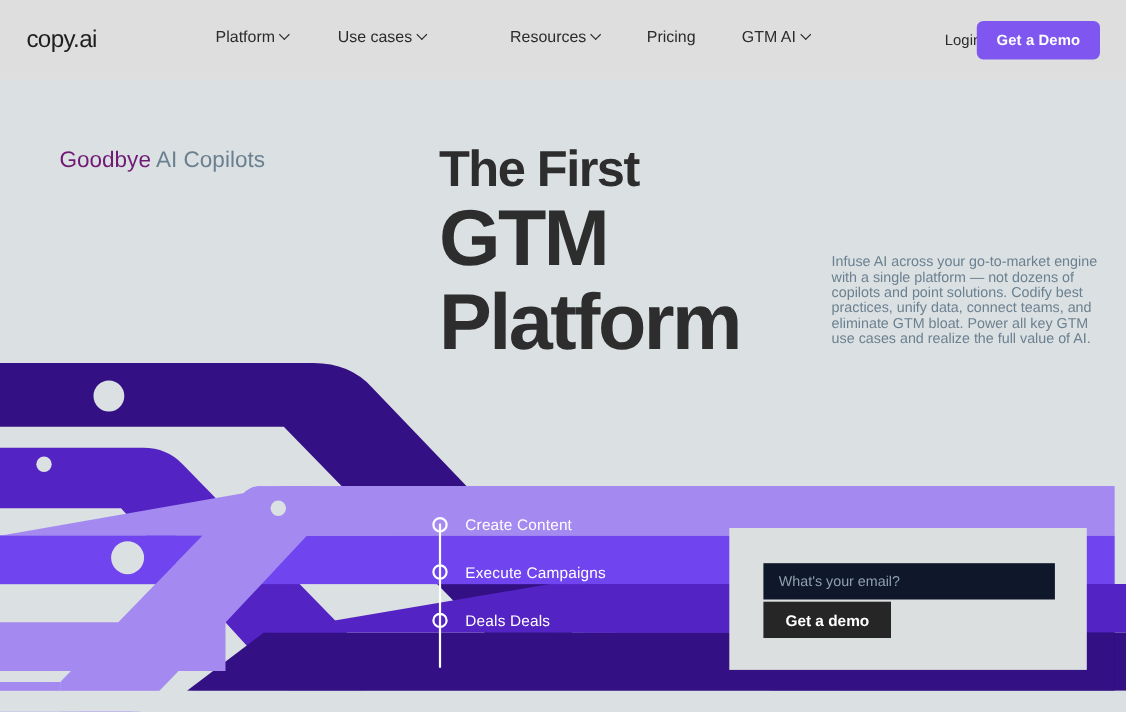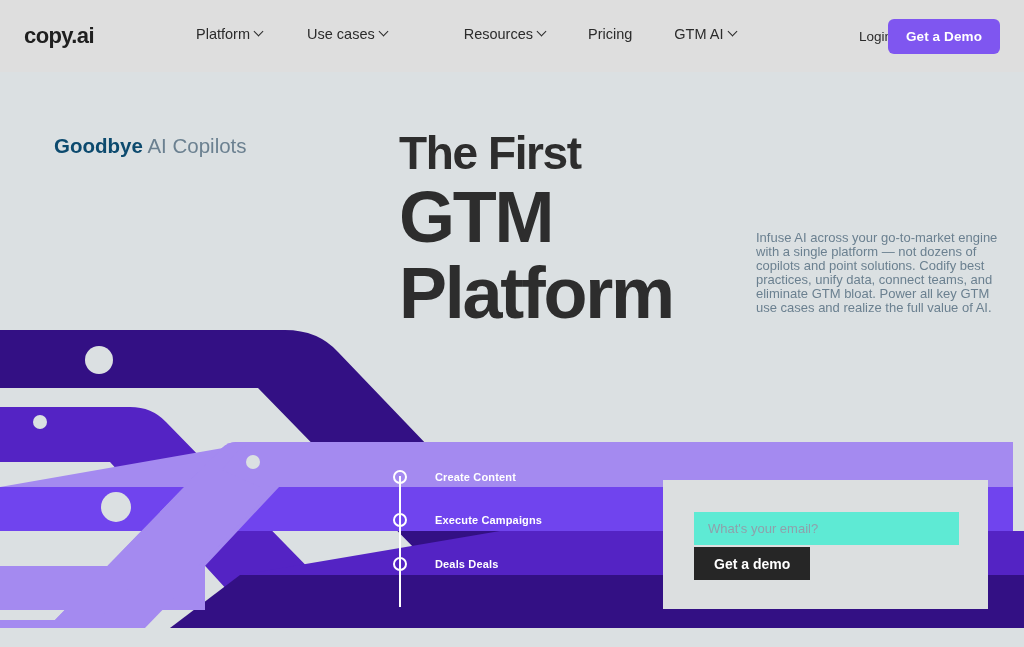--- a/index.html
+++ b/index.html
@@ -26,21 +26,21 @@
     left: 0; top: 0;
     width: 1024px; height: 72px;
     background: #dedede;
     z-index: 40;
   }
 
   #logo {
     position: absolute;
     left: 24px; top: 23px;
     font-size: 22px;
-    font-weight: 700;
+    font-weight: 400;
     letter-spacing: -0.6px;
     color: #1f1f1f;
   }
 
   #nav {
     position: absolute;
     left: 196px; top: 26px;
     display: flex;
     align-items: center;
     gap: 0px;
@@ -104,21 +104,21 @@
     position: absolute;
     left: 54px; top: 130px;
     z-index: 30;
   }
   .tag-line {
     font-size: 20.5px;
     color: #6b8090;
     line-height: 32px;
     white-space: nowrap;
   }
-  .tag-strong { font-weight: 700; color: #0c4a6e; }
+  .tag-strong { font-weight: 400; color: #701a75; }
 
   
   #headline {
     position: absolute;
     left: 399px; top: 128px;
     z-index: 30;
   }
   .h-small {
     font-size: 46px;
     font-weight: 700;
@@ -170,23 +170,23 @@
   }
   .step-dot {
     width: 14px; height: 14px;
     border-radius: 50%;
     border: 2.4px solid #ffffff;
     background: transparent;
     flex: 0 0 auto;
     z-index: 2;
   }
   .step-label {
-    margin-left: 28px;
-    font-size: 11px;
-    font-weight: 700;
+    margin-left: 16px;
+    font-size: 14px;
+    font-weight: 400;
     color: #ffffff;
     letter-spacing: 0.15px;
     white-space: nowrap;
   }
   #step-line {
     position: absolute;
     left: 6.2px;
     top: 21px;
     width: 1.8px;
     height: 131px;
@@ -199,21 +199,21 @@
     position: absolute;
     left: 663px; top: 480px;
     width: 325px; height: 129px;
     background: #dcdfe0;
     z-index: 30;
   }
   #email-input {
     position: absolute;
     left: 31px; top: 32px;
     width: 265px; height: 33px;
-    background: #5eead4;
+    background: #0f172a;
     border: none;
     outline: none;
     font-family: "Liberation Sans", sans-serif;
     font-size: 13px;
     color: #5d7380;
     padding: 0 14px;
   }
   #email-input::placeholder { color: #8ea1ab; }
 
   #card-btn {

